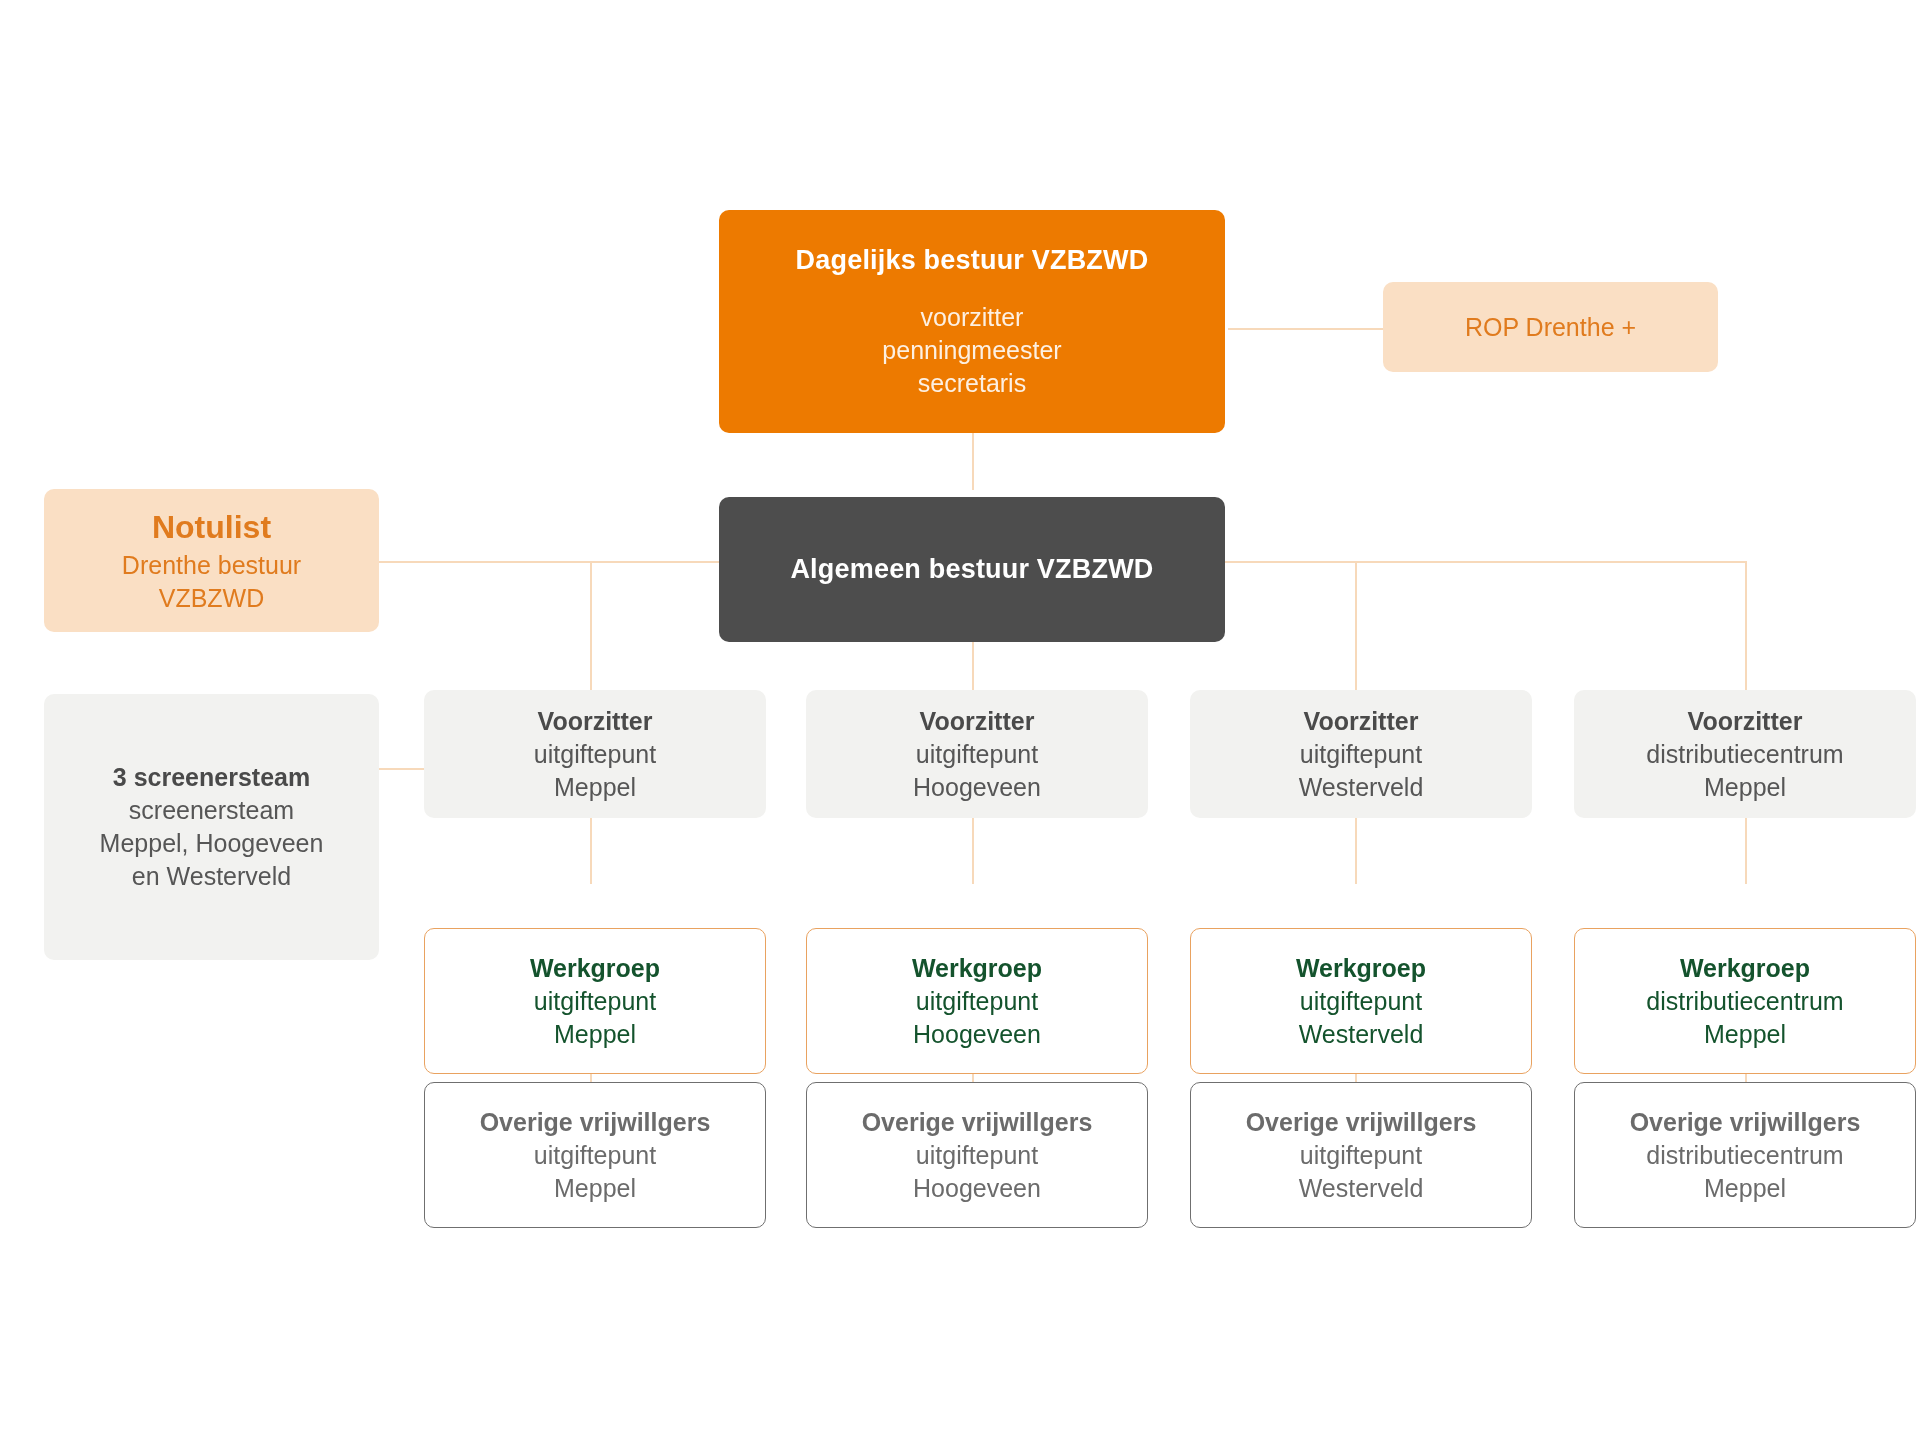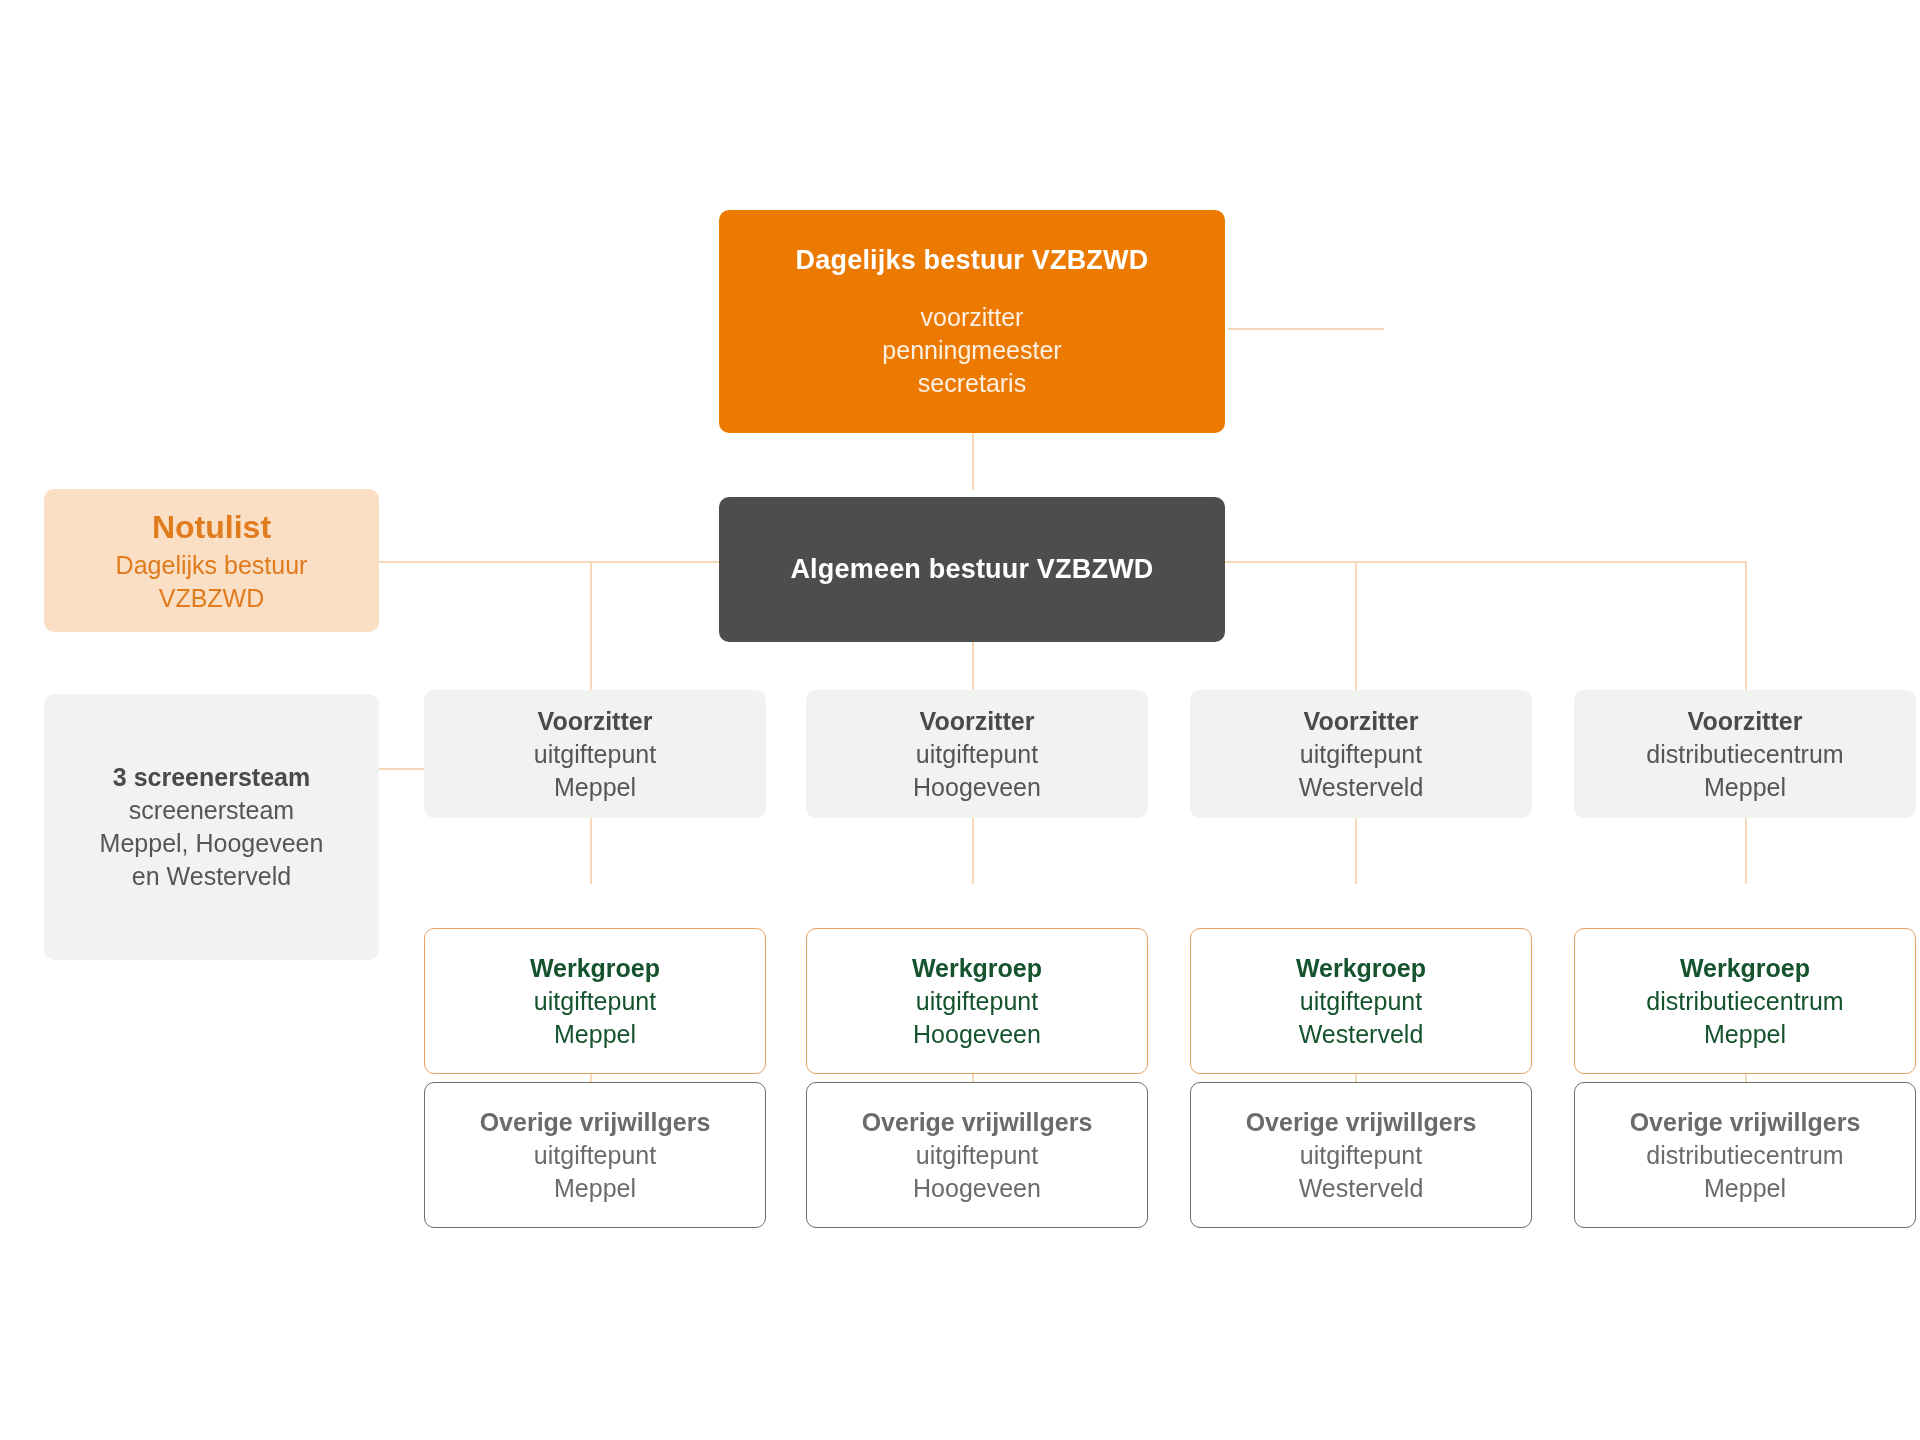--- a/index.html
+++ b/index.html
@@ -128,24 +128,27 @@
   <div class="conn v" style="left:1355px; top:1030px; height:52px;"></div>
   <div class="conn v" style="left:1745px; top:1030px; height:52px;"></div>
 
   <div class="node v-orange" style="left:719px; top:210px; width:506px; height:223px;">
     <div class="title">Dagelijks bestuur VZBZWD</div>
     <div class="sub">voorzitter</div>
     <div class="sub">penningmeester</div>
     <div class="sub">secretaris</div>
   </div>
 
+  <div class="node v-peach" style="left:1383px; top:282px; width:335px; height:90px;">
+    <div class="sub">ROP Drenthe +</div>
+  </div>
 
   <div class="node v-peach" style="left:44px; top:489px; width:335px; height:143px;">
     <div class="title">Notulist</div>
-    <div class="sub">Dagelijks bestuur</div>
+    <div class="sub">Drenthe bestuur</div>
     <div class="sub">VZBZWD</div>
   </div>
 
   <div class="node v-dark" style="left:719px; top:489px; width:506px; height:145px;margin-top:8px;">
     <div class="title">Algemeen bestuur VZBZWD</div>
   </div>
 
   <div class="node v-gray" style="left:44px; top:694px; width:335px; height:266px;">
     <div class="title">3 screenersteam</div>
     <div class="sub">screenersteam</div>

